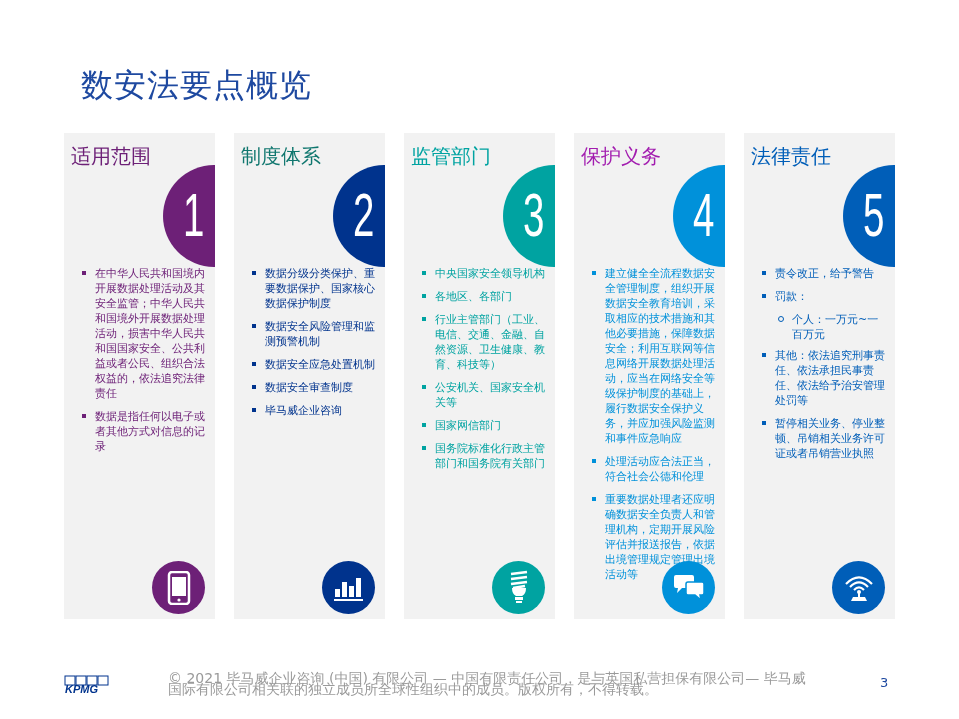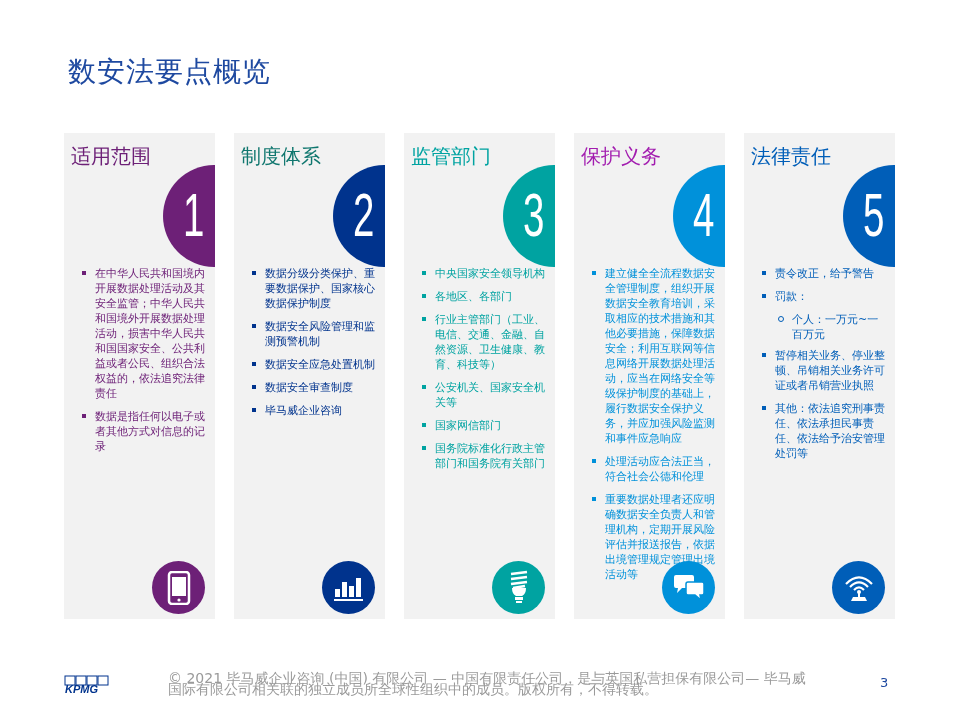--- a/index.html
+++ b/index.html
@@ -1,19 +1,19 @@
 <!DOCTYPE html>
 <html><head>
 <meta charset="utf-8">
 <style>
   html, body { margin:0; padding:0; background:#ffffff; }
   body { width:959px; height:719px; position:relative; overflow:hidden;
          font-family:"DejaVu Sans", "Liberation Sans", sans-serif; }
-  .title { position:absolute; left:64px; top:44px; font-size:28px; color:#1e49a0;
-           font-weight:300; letter-spacing:1px; margin:4px; line-height:48px; }
+  .title { position:absolute; left:64px; top:44px; font-size:32px; color:#1e49a0;
+           font-weight:300; letter-spacing:1px; margin:17px; line-height:48px; }
   .cards { position:absolute; left:64px; top:133px; width:831px; height:486px; display:flex; gap:19px; }
   .card { position:relative; flex:1 1 0; background:#f2f2f2; overflow:hidden; }
   .card-title { position:absolute; left:7px; top:10px; font-size:20px; line-height:26px; font-weight:300; }
   .num-circle { position:absolute; right:-50px; top:32px; width:102px; height:102px; border-radius:50%; }
   .num { position:absolute; left:20px; top:10px; font-size:62px; line-height:80px; color:#fff;
          font-family:"Liberation Sans Narrow","Liberation Sans",sans-serif; font-weight:300; transform:scaleX(0.62); transform-origin:left top; }
   ul.bullets { position:absolute; left:0; top:133px; margin:0; padding:0 10px 0 18px; list-style:none; font-size:11px; line-height:15px; }
   ul.bullets li { position:relative; padding-left:13px; margin-bottom:8px; }
   ul.bullets li::before { content:""; position:absolute; left:0; top:5px; width:4px; height:4px; background:currentColor; }
   ul.bullets li.sub { padding-left:30px; margin-bottom:6px; }
@@ -115,22 +115,22 @@
 
   <div class="card">
     <div class="card-title" style="color:#005eb8">法律责任</div>
     <div class="num-circle" style="background:#005eb8">
       <span class="num">5</span>
     </div>
     <ul class="bullets" style="color:#005eb8">
       <li>责令改正，给予警告</li>
       <li>罚款：</li>
       <li class="sub">个人：一万元~一百万元</li>
+      <li>其他：依法追究刑事责任、依法承担民事责任、依法给予治安管理处罚等</li>
       <li>暂停相关业务、停业整顿、吊销相关业务许可证或者吊销营业执照</li>
-      <li>其他：依法追究刑事责任、依法承担民事责任、依法给予治安管理处罚等</li>
     </ul>
     <div class="icon-circle" style="background:#005eb8">
       <svg width="32" height="30" viewBox="0 0 32 30">
           <path d="M3 11 Q16 -2 29 11" stroke="#fff" stroke-width="2.2" fill="none"></path>
           <path d="M7 14 Q16 5 25 14" stroke="#fff" stroke-width="2.2" fill="none"></path>
           <path d="M11 17 Q16 12 21 17" stroke="#fff" stroke-width="2.2" fill="none"></path>
           <circle cx="16" cy="19" r="2" fill="#fff"></circle>
           <rect x="15" y="19" width="2" height="6" fill="#fff"></rect>
           <path d="M8 28 L10 24 L22 24 L24 28 Z" fill="#fff"></path>
         </svg>

